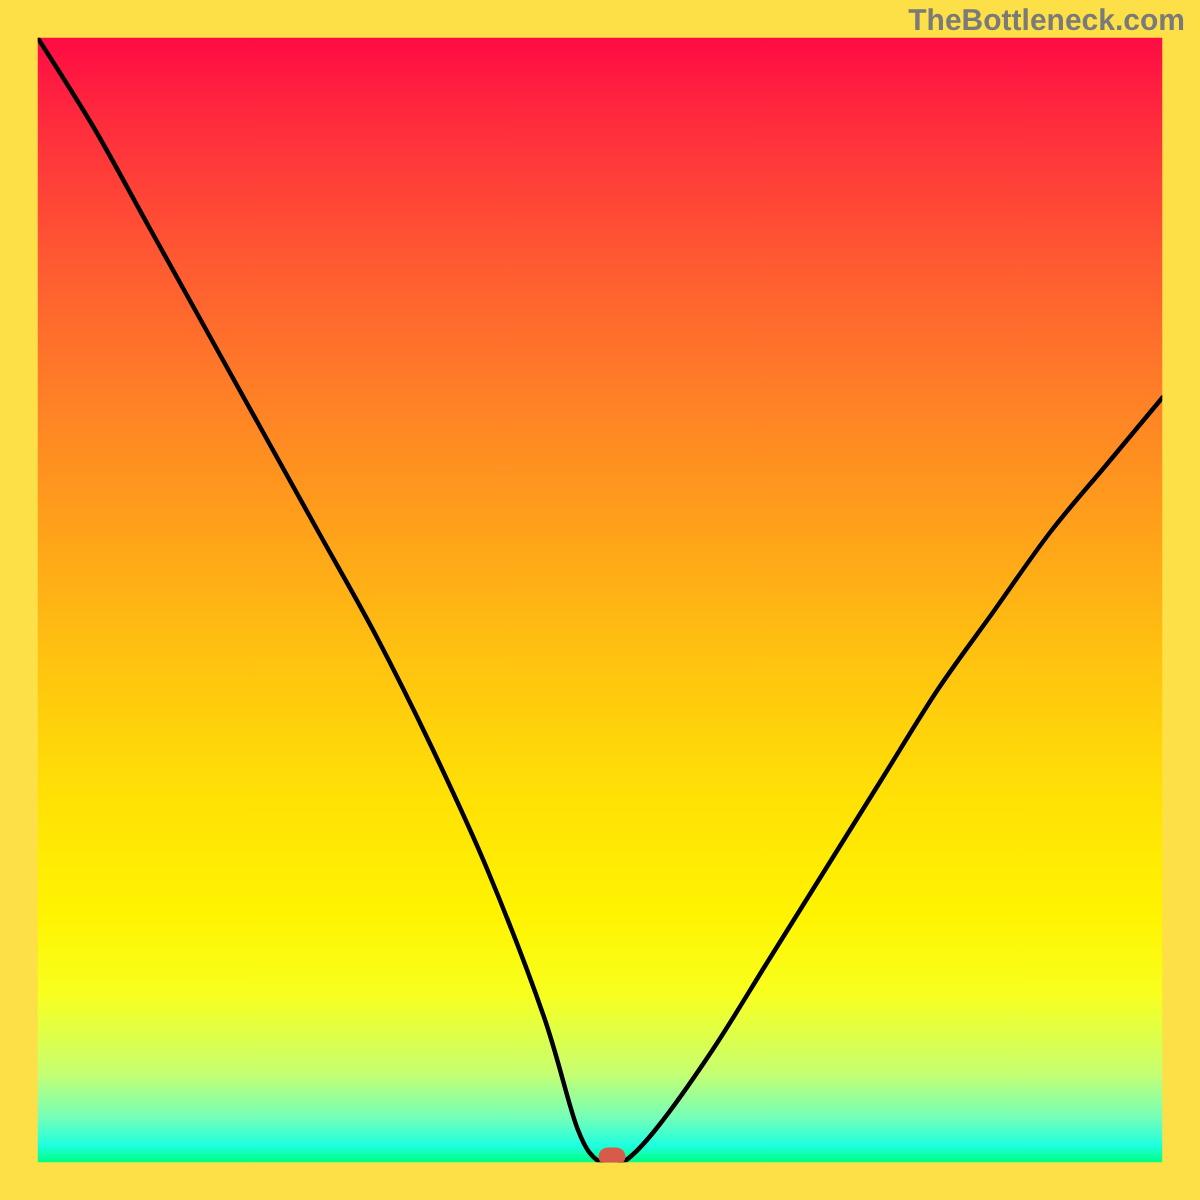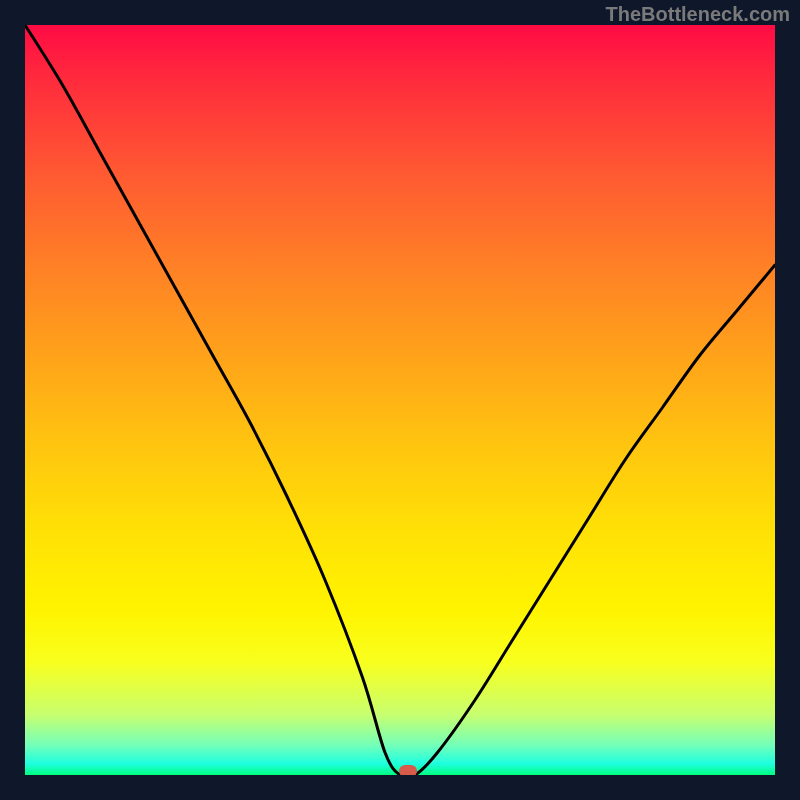--- a/index.html
+++ b/index.html
@@ -8,21 +8,21 @@
     width: 800px;
     height: 800px;
     background: #000;
     overflow: hidden;
     font-family: Arial, Helvetica, sans-serif;
   }
   .frame {
     position: relative;
     width: 800px;
     height: 800px;
-    background: #0f172a;
+    background: #fde047;
   }
   .watermark {
     position: absolute;
     top: 3px;
     right: 10px;
     color: #7a7a7a;
     font-size: 20px;
     font-weight: bold;
     z-index: 10;
   }

